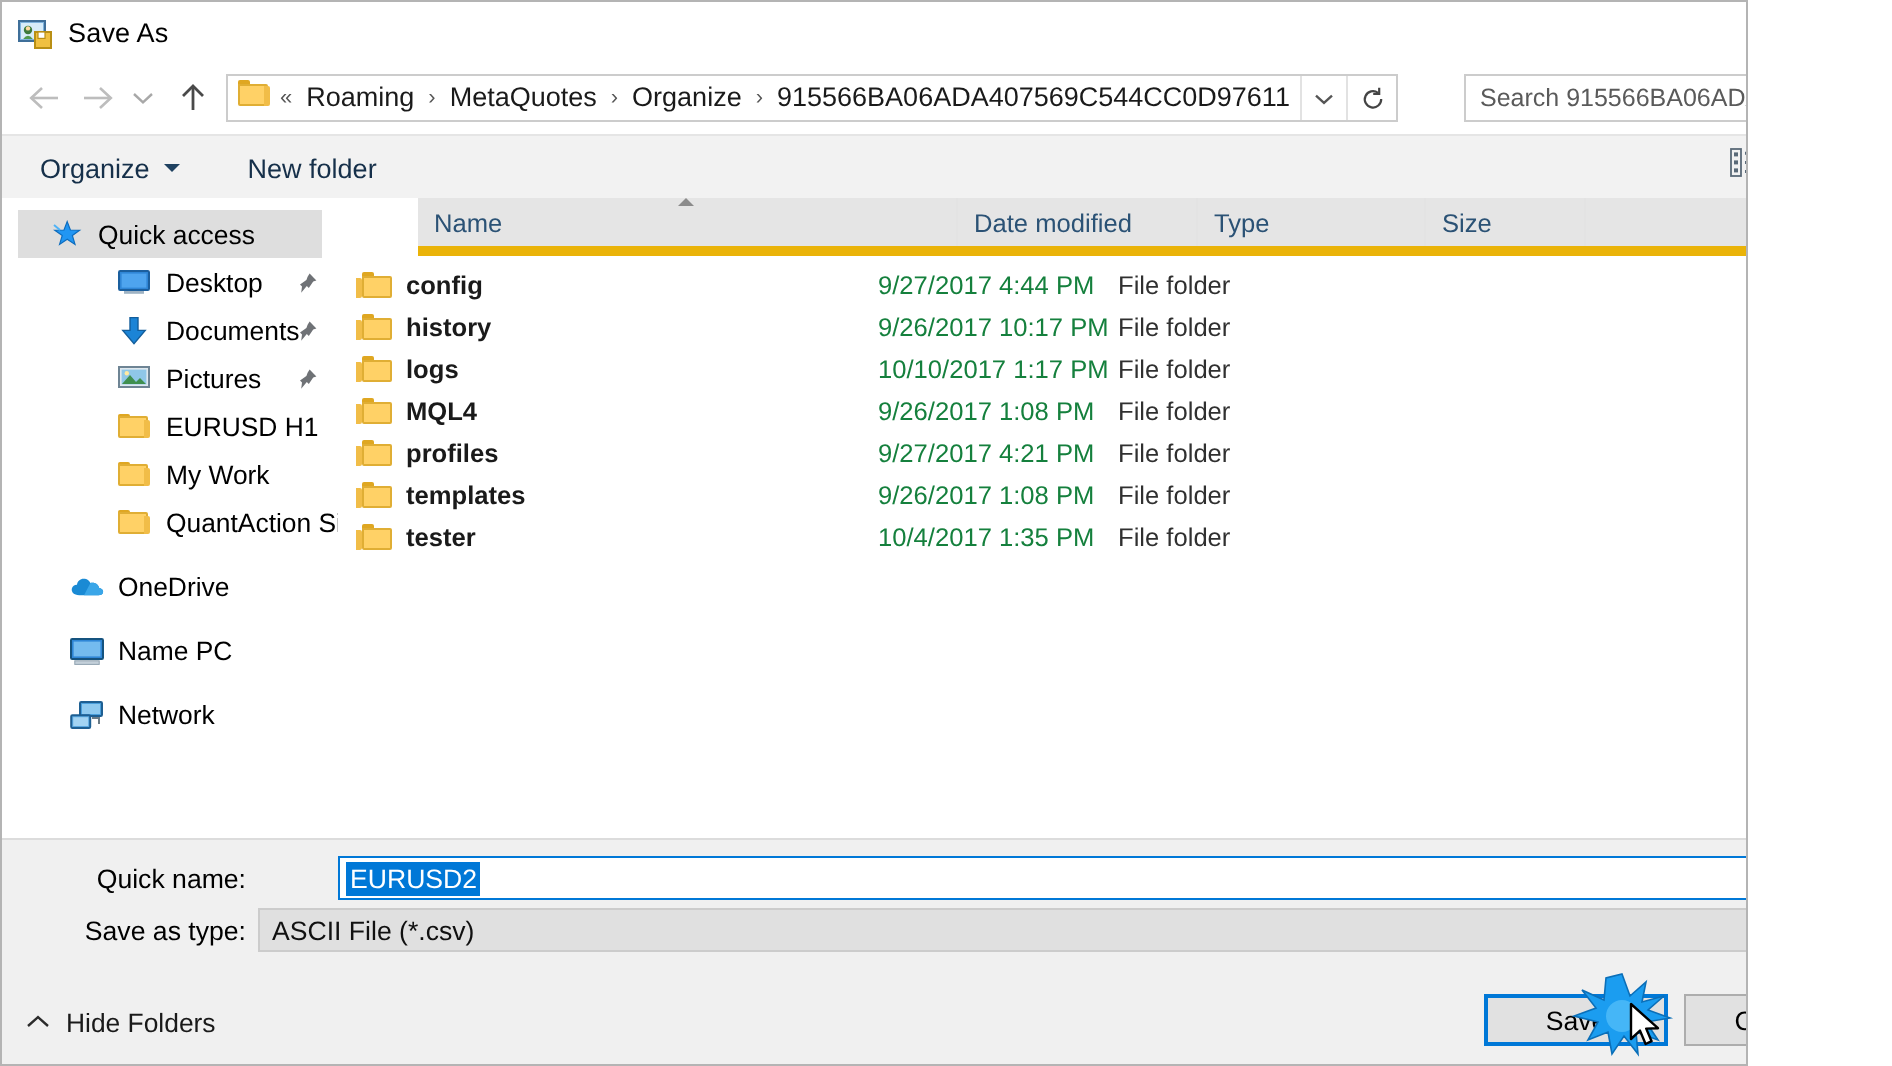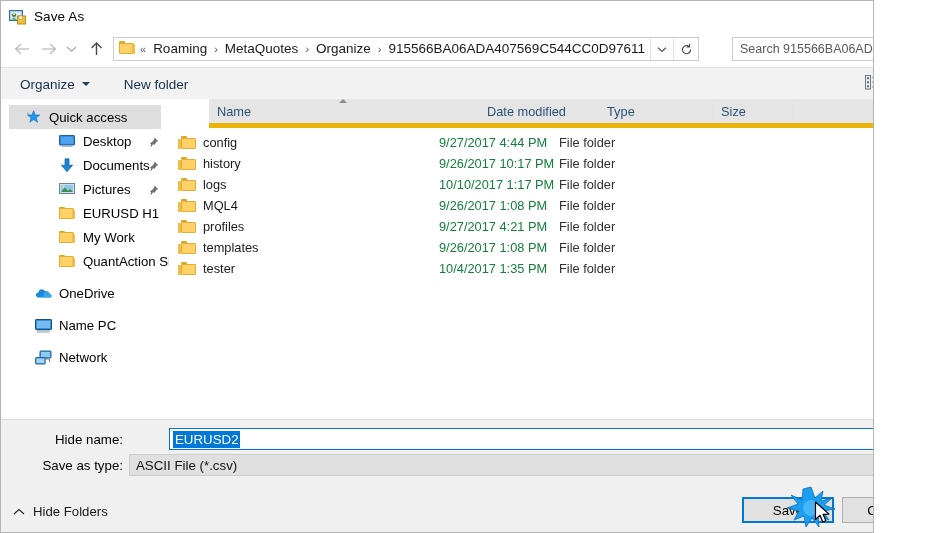--- a/index.html
+++ b/index.html
@@ -226,21 +226,21 @@
     border-bottom: 4px solid #8b8b8b;
   }
   .frow {
     position: relative; height: 21px;
     display: flex; align-items: center;
   }
   .fcell {
     position: absolute; font-size: 12.8px; color: #1a1a1a;
     white-space: nowrap;
   }
-  .fcell.name { left: 34px; }
+  .fcell.name { left: 34px; font-weight: bold; }
   .fcell.date { left: 270px; color: #15803d; }
   .fcell.type { left: 390px; color: #303030; }
   .ficon { position: absolute; left: 12px; top: 4px; }
 
   
   #form-area {
     position: absolute; left: 0; top: 418px;
     width: 946px; height: 75px;
     background: #f0f0f0;
     border-top: 1px solid #dcdcdc;
@@ -633,21 +633,21 @@
             <span class="ficon"><span class="folder"><span class="tab"></span><span class="body"></span><span class="side"></span></span></span>
             <span class="fcell name">tester</span>
             <span class="fcell date">10/4/2017 1:35 PM</span>
             <span class="fcell type">File folder</span>
           </div>
         </div>
     </div>
   </div>
 
   <div id="form-area">
-    <div class="form-label" id="lbl-filename">Hide name:</div>
+    <div class="form-label" id="lbl-filename">Quick name:</div>
     <div id="filename-field">
       <span id="filename-value">EURUSD2</span>
       <span id="filename-caret">
         <svg width="11" height="7" viewBox="0 0 11 7">
           <path d="M1 1.5 L5.5 5.6 L10 1.5" fill="none" stroke="#4a4a4a" stroke-width="1.5"></path>
         </svg>
       </span>
     </div>
 
     <div class="form-label" id="lbl-savetype">Save as type:</div>

